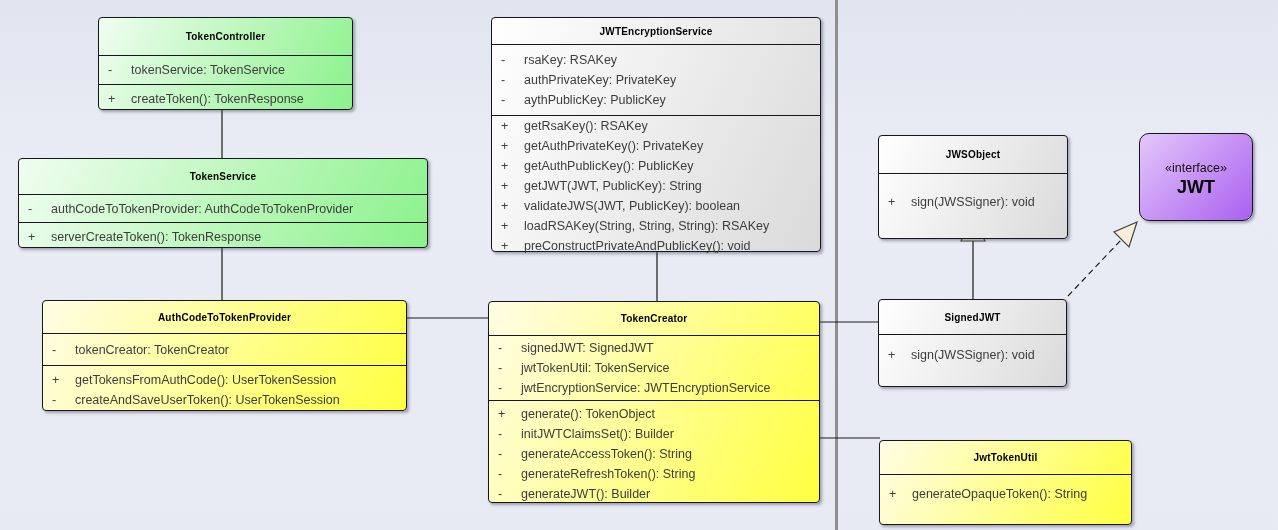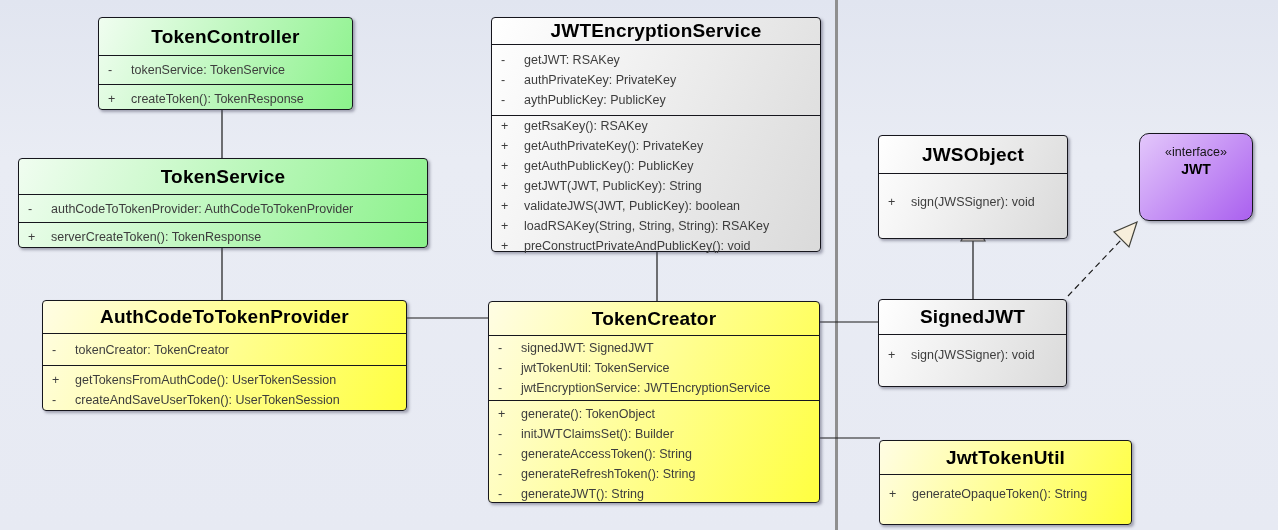--- a/index.html
+++ b/index.html
@@ -11,40 +11,40 @@
   .separator { position:absolute; top:0; bottom:0; left:835px; width:3px; background:#8f8f8f; }
   svg.edges { position:absolute; left:0; top:0; }
   .uml-class {
     position:absolute; box-sizing:border-box;
     border:1px solid #16161d; border-radius:4px;
     display:flex; flex-direction:column;
     box-shadow:2px 2px 3px rgba(70,70,95,.45);
   }
   .uml-class .title {
     flex:none; display:flex; align-items:center; justify-content:center;
-    font-weight:bold; font-size:19px; color:#000; letter-spacing:.2px;
+    font-weight:bold; font-size:10px; color:#000; letter-spacing:.2px;
   }
   .compartment {
     flex:none; border-top:1px solid #16161d; overflow:hidden;
     display:flex; flex-direction:column; justify-content:center;
   }
   .member { display:flex; line-height:20px; font-size:12.5px; color:#3d3d3d; white-space:nowrap; }
   .member .vis { flex:none; width:23px; padding-left:9px; }
   .green  { background:linear-gradient(115deg,#f0fdf0 0%,#8bf28b 100%); }
   .yellow { background:linear-gradient(115deg,#fffde4 0%,#ffff40 100%); }
   .gray   { background:linear-gradient(115deg,#ffffff 0%,#dadada 100%);justify-content:space-between; }
   .purple { background:linear-gradient(135deg,#e3c7fb 0%,#aa60ef 100%); }
   .iface {
     position:absolute; box-sizing:border-box;
     border:1px solid #16161d; border-radius:10px;
     box-shadow:2px 2px 3px rgba(70,70,95,.45);
     display:flex; flex-direction:column; align-items:center; padding-top:11px;
   }
-  .iface .stereo { font-size:12.5px; color:#141414; }
-  .iface .iname  { font-size:14px; font-weight:bold; color:#000; margin-top:2px; }
+  .iface .stereo { font-size:12.5px; color:#141414;margin-top:16px; }
+  .iface .iname  { font-size:18px; font-weight:bold; color:#000; margin-top:2px; }
 </style>
 </head>
 <body>
 
 <div class="canvas">
 
   <div class="separator"></div>
 
   <svg class="edges" width="1278" height="530">
     <line x1="222" y1="110" x2="222" y2="159" stroke="#1a1a1a" stroke-width="1.2"></line>
@@ -89,21 +89,21 @@
         <span>serverCreateToken(): TokenResponse</span>
       </div>
     </div>
   </div>
 
   <div class="uml-class gray" style="left:491px;top:17px;width:330px;height:235px">
     <div class="title" style="height:26px">JWTEncryptionService</div>
     <div class="compartment" style="height:70px">
       <div class="member">
         <span class="vis">-</span>
-        <span>getJWT: RSAKey</span>
+        <span>rsaKey: RSAKey</span>
       </div>
       <div class="member">
         <span class="vis">-</span>
         <span>authPrivateKey: PrivateKey</span>
       </div>
       <div class="member">
         <span class="vis">-</span>
         <span>aythPublicKey: PublicKey</span>
       </div>
     </div>
@@ -187,21 +187,21 @@
       <div class="member">
         <span class="vis">-</span>
         <span>generateAccessToken(): String</span>
       </div>
       <div class="member">
         <span class="vis">-</span>
         <span>generateRefreshToken(): String</span>
       </div>
       <div class="member">
         <span class="vis">-</span>
-        <span>generateJWT(): String</span>
+        <span>generateJWT(): Builder</span>
       </div>
     </div>
   </div>
 
   <div class="uml-class gray" style="left:878px;top:135px;width:190px;height:104px">
     <div class="title" style="height:37px">JWSObject</div>
     <div class="compartment" style="flex:1">
       <div class="member" style="align-self:flex-start;margin-top:-8px">
         <span class="vis">+</span>
         <span>sign(JWSSigner): void</span>

